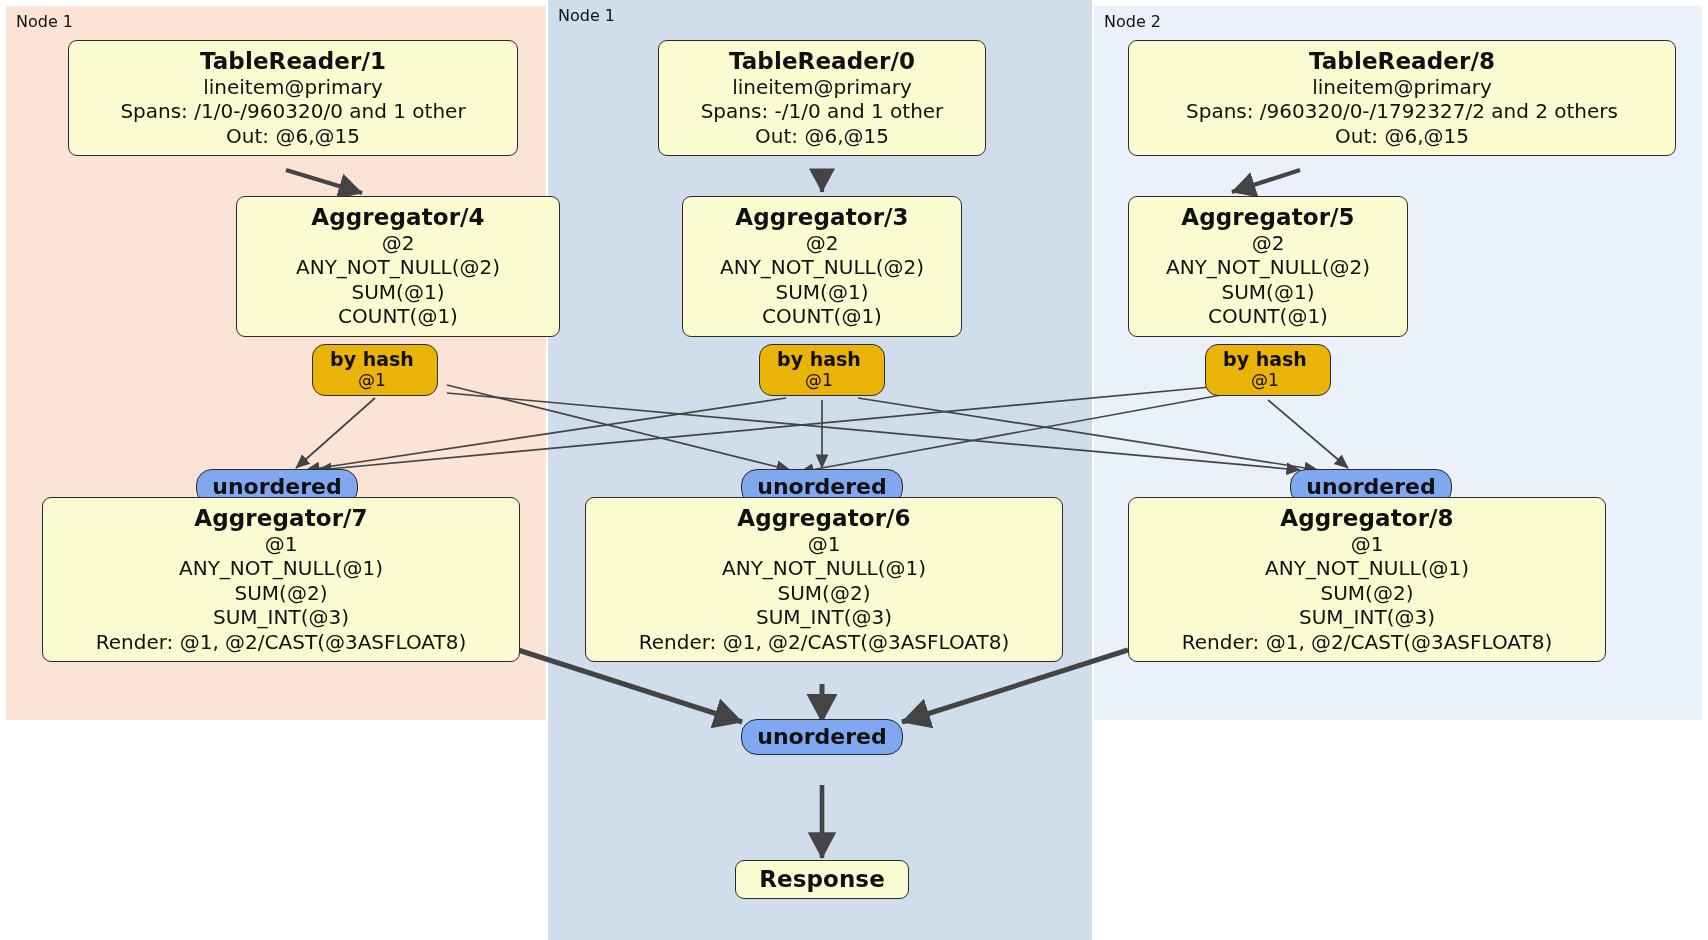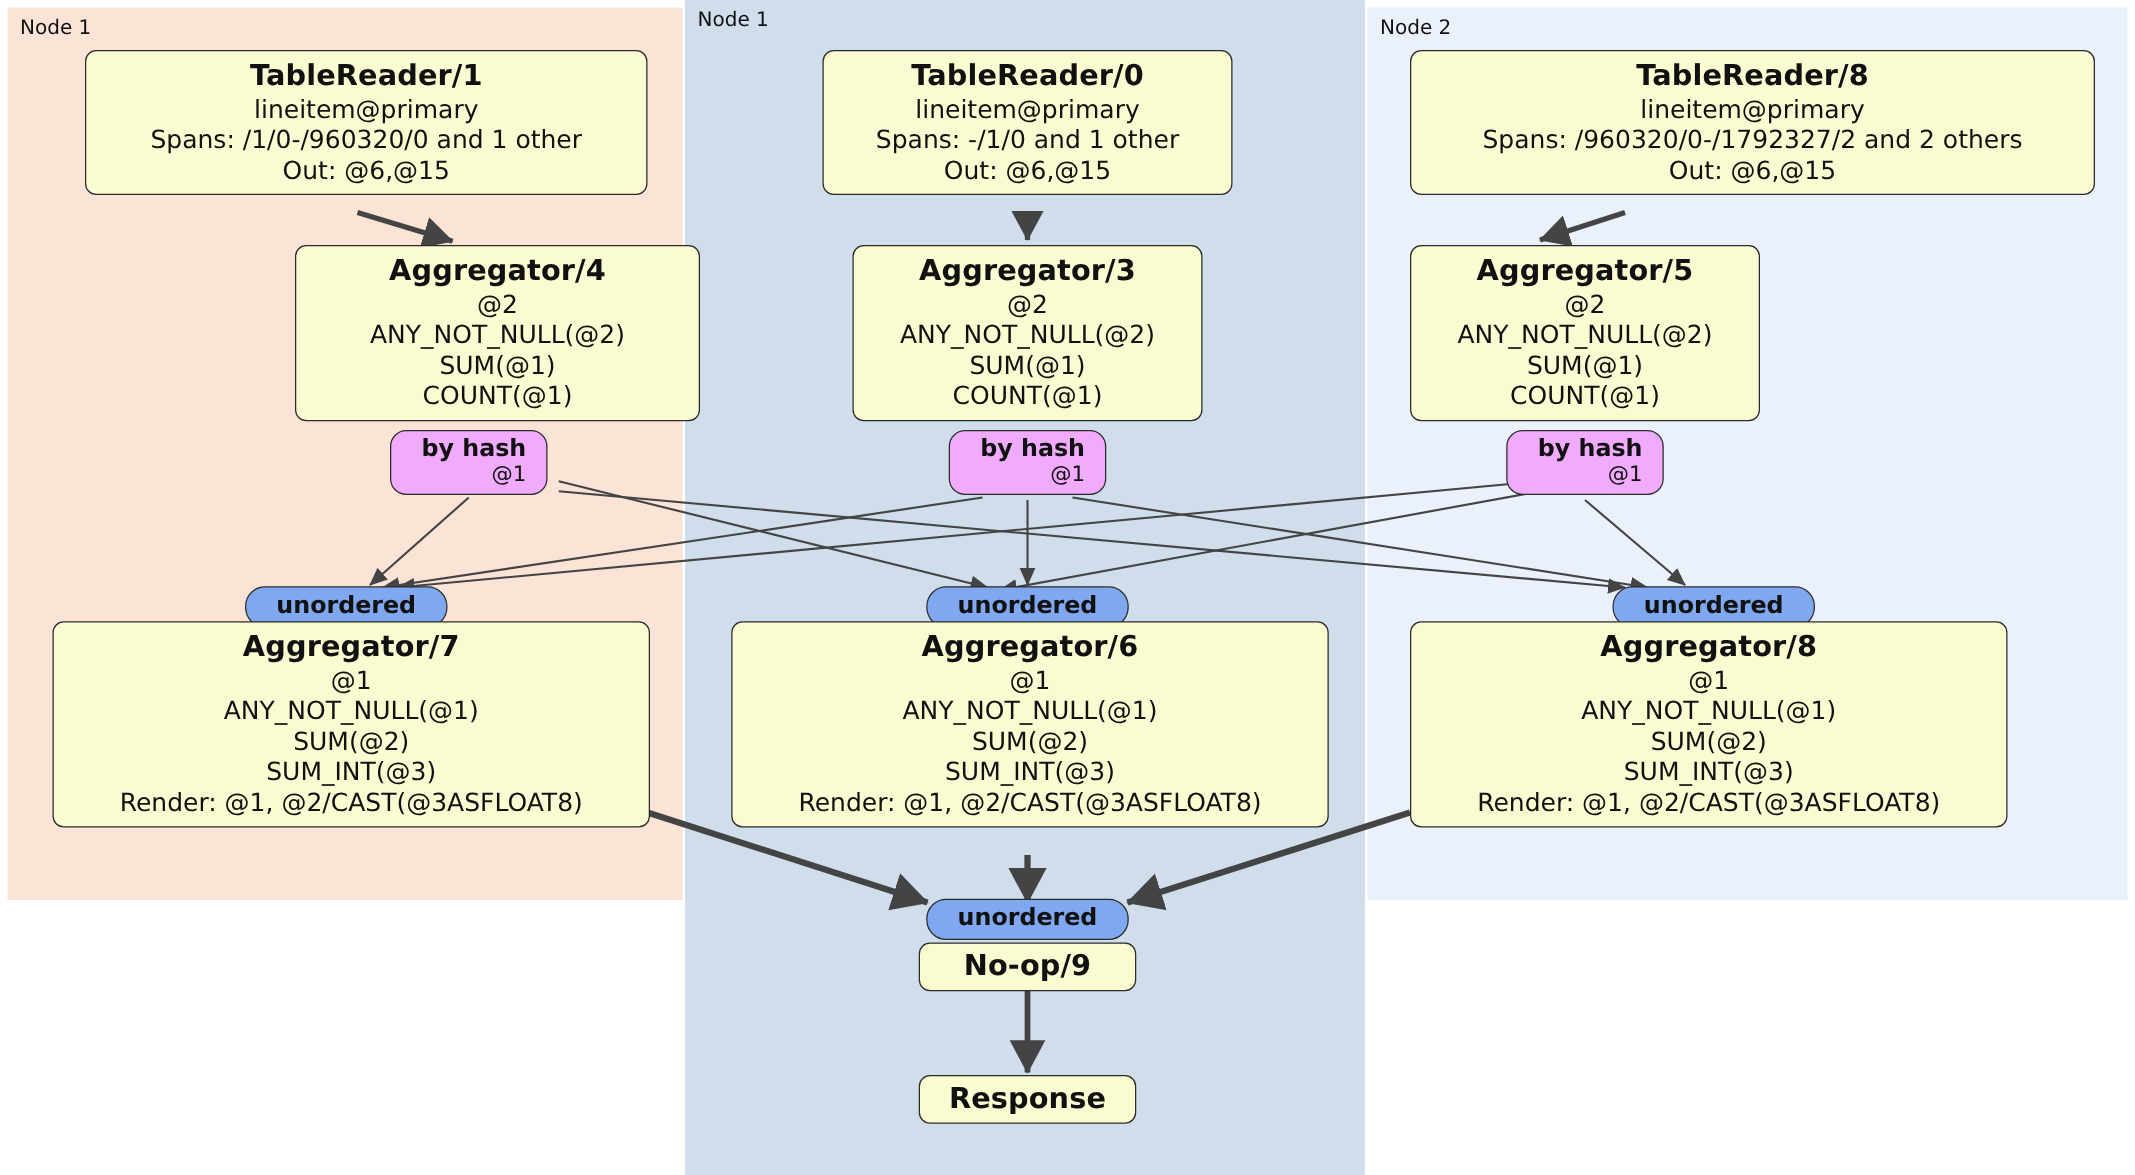--- a/index.html
+++ b/index.html
@@ -30,28 +30,28 @@
   }
   .box .title{font-weight:bold;font-size:23px;letter-spacing:.1px;}
   .box .ln{font-size:20px;}
 
   .badge{
     position:absolute;box-sizing:border-box;
     text-align:center;color:#111;border:1.6px solid #2b2b2b;
     line-height:1.15;
   }
   .badge.hash{
-    background:#f0abfc;border-radius:13px;padding:4px 16px 5px 10px;text-align:right;
+    background:#eab308;border-radius:13px;padding:4px 16px 5px 10px;
   }
   .badge.hash .bt{font-weight:bold;font-size:19px;}
   .badge.hash .bs{font-size:17px;}
   .badge.unordered{
     background:#7fa8f0;border-radius:16px;padding:4px 14px 5px 14px;
   }
-  .badge.unordered .bt{font-weight:bold;font-size:19px;}
+  .badge.unordered .bt{font-weight:bold;font-size:22px;}
 </style>
 </head>
 <body>
 
 <div id="stage">
 
   <div class="node-panel" id="panel-node3">
     <div class="panel-label">Node 1</div>
   </div>
   <div class="node-panel" id="panel-node1">
@@ -195,21 +195,18 @@
     <div class="ln">ANY_NOT_NULL(@1)</div>
     <div class="ln">SUM(@2)</div>
     <div class="ln">SUM_INT(@3)</div>
     <div class="ln">Render: @1, @2/CAST(@3ASFLOAT8)</div>
   </div>
 
   <div class="badge unordered" style="left:741px;top:719px;width:162px;">
     <div class="bt">unordered</div>
   </div>
 
-  <div class="box" style="left:735px;top:754px;width:174px;padding:4px 10px 5px 10px;">
-    <div class="title">No-op/9</div>
-  </div>
 
   <div class="box" style="left:735px;top:860px;width:174px;padding:4px 10px 5px 10px;">
     <div class="title">Response</div>
   </div>
 
 </div>
 
 </body></html>

